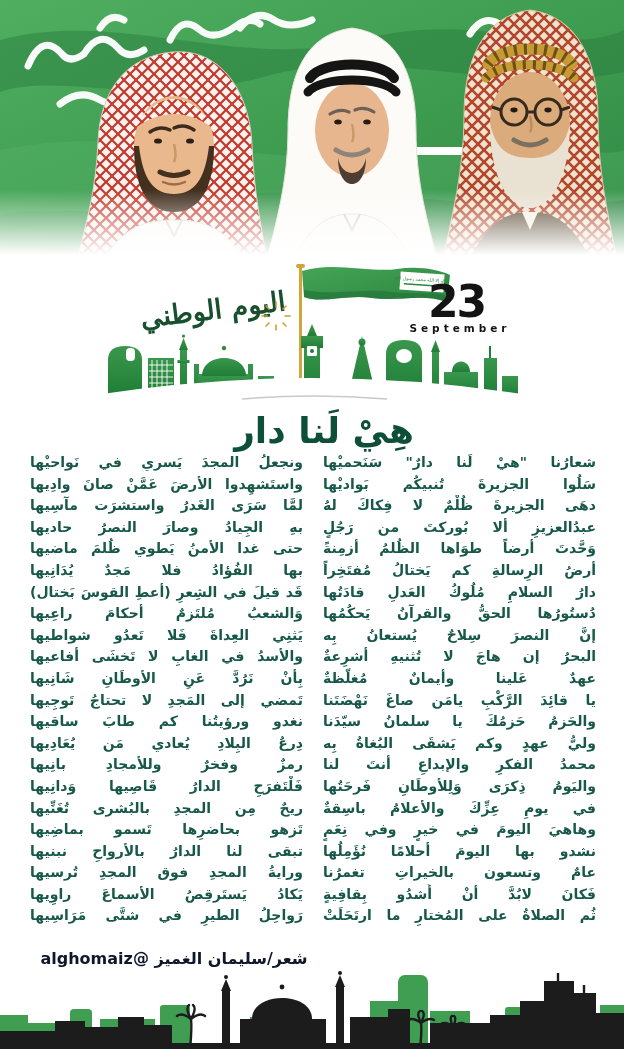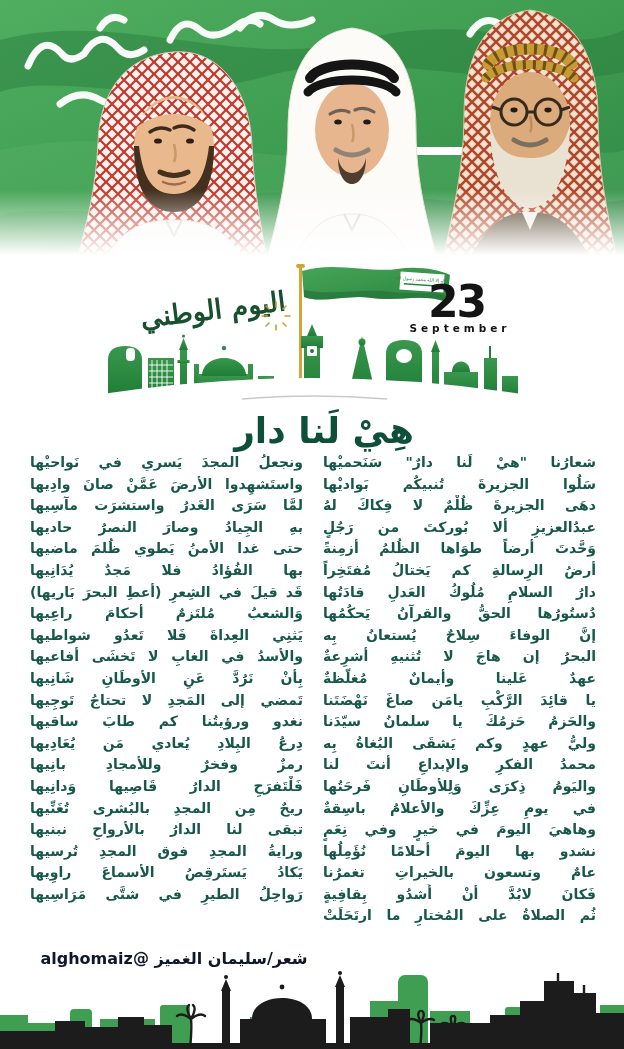--- a/index.html
+++ b/index.html
@@ -230,21 +230,21 @@
   <div class="poem">
     <div class="poem-col">
         <div class="poem-line">شعارُنا "هيْ لَنا دارٌ" سَنَحميْها</div>
         <div class="poem-line">سَلُوا الجزيرةَ تُنبيكُم بَواديْها</div>
         <div class="poem-line">دهَى الجزيرةَ ظُلْمٌ لا فِكاكَ لهُ</div>
         <div class="poem-line">عبدُالعزيزِ ألا بُوركتَ من رَجُلٍ</div>
         <div class="poem-line">وَحَّدتَ أرضاً طوَاها الظُلمُ أزمِنةً</div>
         <div class="poem-line">أرضُ الرِسالةِ كم يَختالُ مُفتَخِراً</div>
         <div class="poem-line">دارُ السلامِ مُلُوكُ العَدلِ قادَتُها</div>
         <div class="poem-line">دُستُورُها الحقُّ والقرآنُ يَحكُمُها</div>
-        <div class="poem-line">إنَّ الوفاءَ سِلاحٌ يُستعانُ بِه</div>
+        <div class="poem-line">إنَّ النصرَ سِلاحٌ يُستعانُ بِه</div>
         <div class="poem-line">البحرُ إن هاجَ لا تُثنيهِ أشرِعةٌ</div>
         <div class="poem-line">عهدٌ عَلينا وأيمانٌ مُغلَّظةٌ</div>
         <div class="poem-line">يا قائِدَ الرَّكْبِ يامَن صاغَ نَهْضَتَنا</div>
         <div class="poem-line">والحَزمُ حَزمُكَ يا سلمانُ سيّدَنا</div>
         <div class="poem-line">وليُّ عهدٍ وكم يَشقَى البُغاةُ بِه</div>
         <div class="poem-line">محمدُ الفكرِ والإبداعِ أنتَ لنا</div>
         <div class="poem-line">واليَومُ ذِكرَى وَلِلأوطَانِ فَرحَتُها</div>
         <div class="poem-line">في يومِ عِزِّكَ والأعلامُ باسِقةٌ</div>
         <div class="poem-line">وهاهيَ اليومَ في خيرٍ وفي نِعَمٍ</div>
         <div class="poem-line">نشدو بها اليومَ أحلامًا نُؤَمِلُها</div>
@@ -252,31 +252,32 @@
         <div class="poem-line">فَكانَ لابُدَّ أنْ أَشدُو بِقافِيةٍ</div>
         <div class="poem-line">ثُم الصلاةُ على المُختارِ ما ارتَحَلَتْ</div>
       </div>
     <div class="poem-col">
         <div class="poem-line">ونجعلُ المجدَ يَسري في نَواحيْها</div>
         <div class="poem-line">واستَشهِدوا الأرضَ عَمَّنْ صانَ وادِيها</div>
         <div class="poem-line">لمَّا سَرَى الغَدرُ واستشرَت مآسِيها</div>
         <div class="poem-line">بهِ الجِيادُ وصارَ النصرُ حاديها</div>
         <div class="poem-line">حتى غدا الأمنُ يَطوي ظُلمَ ماضيها</div>
         <div class="poem-line">بها الفُؤادُ فلا مَجدٌ يُدَانِيها</div>
-        <div class="poem-line">قَد قيلَ في الشِعرِ (أعطِ البحرَ بَاريها)</div>
+        <div class="poem-line">قَد قيلَ في الشِعرِ (أعطِ القوسَ بَختال)</div>
         <div class="poem-line">وَالشعبُ مُلتَزمٌ أحكامَ راعِيها</div>
         <div class="poem-line">يَثنِي العِداةَ فَلا تَعدُو شواطيها</div>
         <div class="poem-line">والأسدُ في الغابِ لا تَخشَى أفاعيها</div>
         <div class="poem-line">بِأنْ نَرُدَّ عَنِ الأوطَانِ شَانِيها</div>
         <div class="poem-line">تَمضي إلى المَجدِ لا تحتاجُ تَوجِيها</div>
         <div class="poem-line">نغدو ورؤيتُنا كم طابَ ساقيها</div>
         <div class="poem-line">دِرعُ البِلادِ يُعادي مَن يُعَادِيها</div>
         <div class="poem-line">رمزٌ وفخرٌ وللأمجادِ بانِيها</div>
         <div class="poem-line">فَلْتَفرَحِ الدارُ قَاصِيها وَدانِيها</div>
         <div class="poem-line">ريحٌ مِن المجدِ بالبُشرى تُغَنِّيها</div>
+        <div class="poem-line">تَزهو بحاضرِها تَسمو بماضِيها</div>
         <div class="poem-line">تبقى لنا الدارُ بالأرواحِ نبنيها</div>
         <div class="poem-line">ورايةُ المجدِ فوق المجدِ تُرسيها</div>
         <div class="poem-line">يَكادُ يَستَرقِصُ الأسماعَ راوِيها</div>
         <div class="poem-line">رَواحِلُ الطيرِ في شتَّى مَرَاسِيها</div>
       </div>
   </div>
 
   <div class="attribution">شعر/سليمان الغميز @alghomaiz</div>
 
   <svg class="bottom-skyline" width="624" height="92" viewBox="0 0 624 92">

